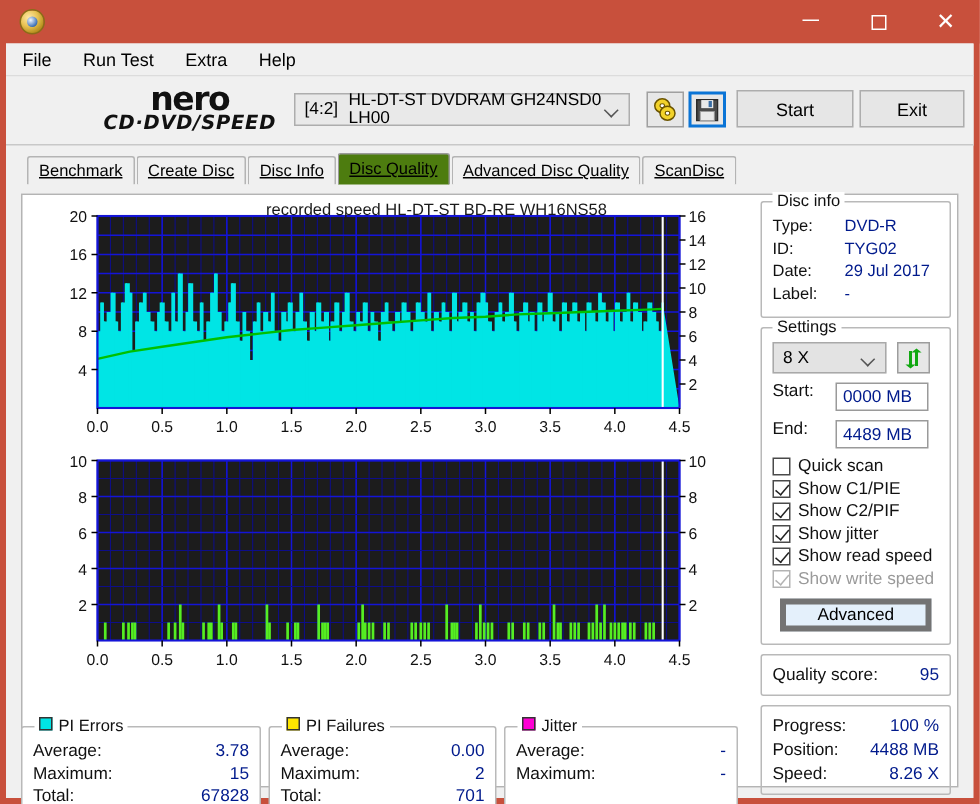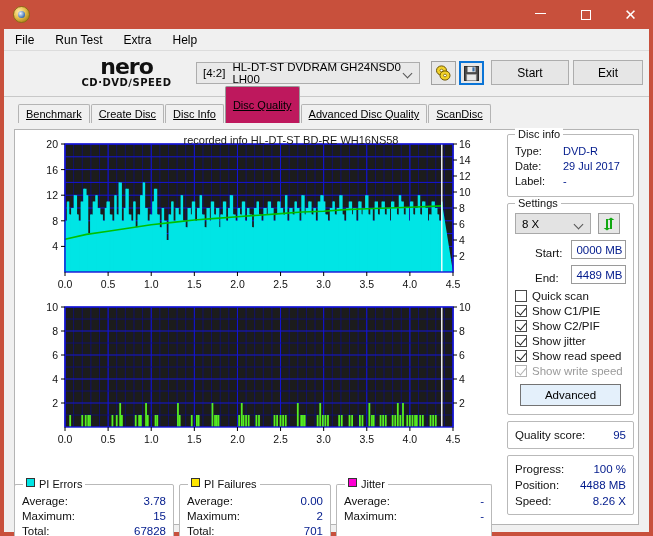--- a/index.html
+++ b/index.html
@@ -64,21 +64,21 @@
   .logo{
     position:absolute;left:40px;top:-1px;width:165px;height:45px;
     display:flex;flex-direction:column;justify-content:center;align-items:center;
   }
   .logo-nero{
     font-family:"DejaVu Sans", sans-serif;
     font-weight:bold;font-size:22px;color:#111;letter-spacing:-1px;line-height:20px;
   }
   .logo-sub{
     font-family:"DejaVu Sans", sans-serif;
-    font-weight:bold;font-size:10px;color:#111;letter-spacing:.5px;
+    font-weight:bold;font-style:italic;font-size:13px;color:#111;letter-spacing:.5px;
     line-height:12px;
   }
   .drive-select{
     position:absolute;left:192px;top:11px;width:224px;height:22px;
     background:#e9e9e9;border:1px solid #adadad;box-sizing:border-box;
     display:flex;align-items:center;font-size:11.5px;color:#000;
   }
   .drive-idx{margin-left:6px;}
   .drive-name{margin-left:7px;}
   .combo-arrow{
@@ -112,21 +112,21 @@
   }
   .tab{
     height:19px;padding:0 7px;margin-right:1px;
     font-size:11px;color:#000;background:#f0f0f0;
     border:1px solid #b4b4b4;border-bottom:none;box-sizing:border-box;
     display:flex;align-items:center;
     border-radius:2px 2px 0 0;
     text-decoration:underline;
   }
   .tab.active{
-    background:#be185d;height:37px;font-weight:normal;
+    background:#4d7c0f;height:21px;font-weight:normal;
     border-color:#9a9a9a;position:relative;z-index:3;
   }
   .tabbody{
     position:absolute;left:10px;top:100px;width:625px;height:396px;
     background:#ffffff;border:1px solid #b4b4b4;box-sizing:border-box;
   }
 
   
   .chartwrap{position:absolute;left:6px;top:4px;width:480px;}
   .chart-title{
@@ -152,21 +152,21 @@
     position:relative;width:76px;height:21px;background:#e3e3e3;
     border:1px solid #a9a9a9;box-sizing:border-box;
     display:flex;align-items:center;font-size:11.5px;color:#000;
     padding-left:6px;
   }
   .refresh-btn{
     position:absolute;right:6px;top:0px;width:22px;height:21px;
     background:#e7e7e7;border:1px solid #9d9d9d;box-sizing:border-box;
     display:flex;align-items:center;justify-content:center;
   }
-  .fieldrow{display:flex;align-items:flex-end;margin-top:6px;margin-left:20px;}
+  .fieldrow{display:flex;align-items:flex-start;margin-top:6px;}
   .fieldrow .lbl{font-size:11.5px;color:#111;width:42px;}
   .txtbox{
     width:62px;height:19px;background:#fff;border:1px solid #9a9a9a;
     box-sizing:border-box;font-size:11.5px;color:#001a8c;
     display:flex;align-items:center;padding-left:4px;
   }
   .cbrow{display:flex;align-items:center;margin-top:3px;font-size:11.5px;color:#111;}
   .cbox{
     width:12px;height:12px;border:1px solid #4a4a4a;background:#fff;
     box-sizing:border-box;margin-right:5px;position:relative;flex:none;
@@ -174,21 +174,21 @@
   .cbox.checked:after{
     content:"";position:absolute;left:3px;top:0px;width:4px;height:8px;
     border-right:1.6px solid #222;border-bottom:1.6px solid #222;
     transform:rotate(40deg);
   }
   .cbrow.disabled{color:#9a9a9a;}
   .cbrow.disabled .cbox{border-color:#b3b3b3;}
   .cbrow.disabled .cbox.checked:after{border-color:#b3b3b3;}
   .adv-btn{
     margin:7px auto 1px auto;width:101px;height:22px;
-    background:#e4f0fb;border:1px solid #737373;box-sizing:border-box;
+    background:#e4f0fb;border:4px solid #737373;box-sizing:border-box;
     display:flex;align-items:center;justify-content:center;
     font-size:11.5px;color:#000;
   }
   .plainbox{
     border:1px solid #b9b9b9;border-radius:2px;padding:5px 7px;margin-bottom:6px;
     box-sizing:border-box;
   }
   .kv{display:flex;justify-content:space-between;font-size:11.5px;line-height:16px;}
   .kv .k{color:#111;}
   .kv .v{color:#001a8c;}
@@ -282,21 +282,21 @@
       <div class="tab">Create Disc</div>
       <div class="tab">Disc Info</div>
       <div class="tab active">Disc Quality</div>
       <div class="tab">Advanced Disc Quality</div>
       <div class="tab">ScanDisc</div>
     </div>
 
     <div class="tabbody">
 
       <div class="chartwrap">
-        <div class="chart-title">recorded info HL-DT-ST BD-RE  WH16NS58</div>
+        <div class="chart-title">recorded speed HL-DT-ST BD-RE  WH16NS58</div>
         <svg id="chart-top" class="plot-svg" width="480" height="163">
             <rect x="44" y="10" width="388" height="128" fill="#1c1c1c"></rect>
             <line x1="44" y1="10" x2="44" y2="138" stroke="#0d0d8a" stroke-width="0.7"></line>
             <line x1="52.62222222222222" y1="10" x2="52.62222222222222" y2="138" stroke="#0d0d8a" stroke-width="0.7"></line>
             <line x1="61.24444444444444" y1="10" x2="61.24444444444444" y2="138" stroke="#0d0d8a" stroke-width="0.7"></line>
             <line x1="69.86666666666667" y1="10" x2="69.86666666666667" y2="138" stroke="#0d0d8a" stroke-width="0.7"></line>
             <line x1="78.48888888888888" y1="10" x2="78.48888888888888" y2="138" stroke="#0d0d8a" stroke-width="0.7"></line>
             <line x1="87.11111111111111" y1="10" x2="87.11111111111111" y2="138" stroke="#0d0d8a" stroke-width="0.7"></line>
             <line x1="95.73333333333333" y1="10" x2="95.73333333333333" y2="138" stroke="#0d0d8a" stroke-width="0.7"></line>
             <line x1="104.35555555555555" y1="10" x2="104.35555555555555" y2="138" stroke="#0d0d8a" stroke-width="0.7"></line>
@@ -757,20 +757,24 @@
 
       <div class="rpanel">
 
         <div class="group">
           <div class="group-legend">Disc info</div>
           <div class="row">
             <span class="k">Type:</span>
             <span class="v">DVD-R</span>
           </div>
           <div class="row">
+            <span class="k">ID:</span>
+            <span class="v">TYG02</span>
+          </div>
+          <div class="row">
             <span class="k">Date:</span>
             <span class="v">29 Jul 2017</span>
           </div>
           <div class="row">
             <span class="k">Label:</span>
             <span class="v">-</span>
           </div>
         </div>
 
         <div class="group">

